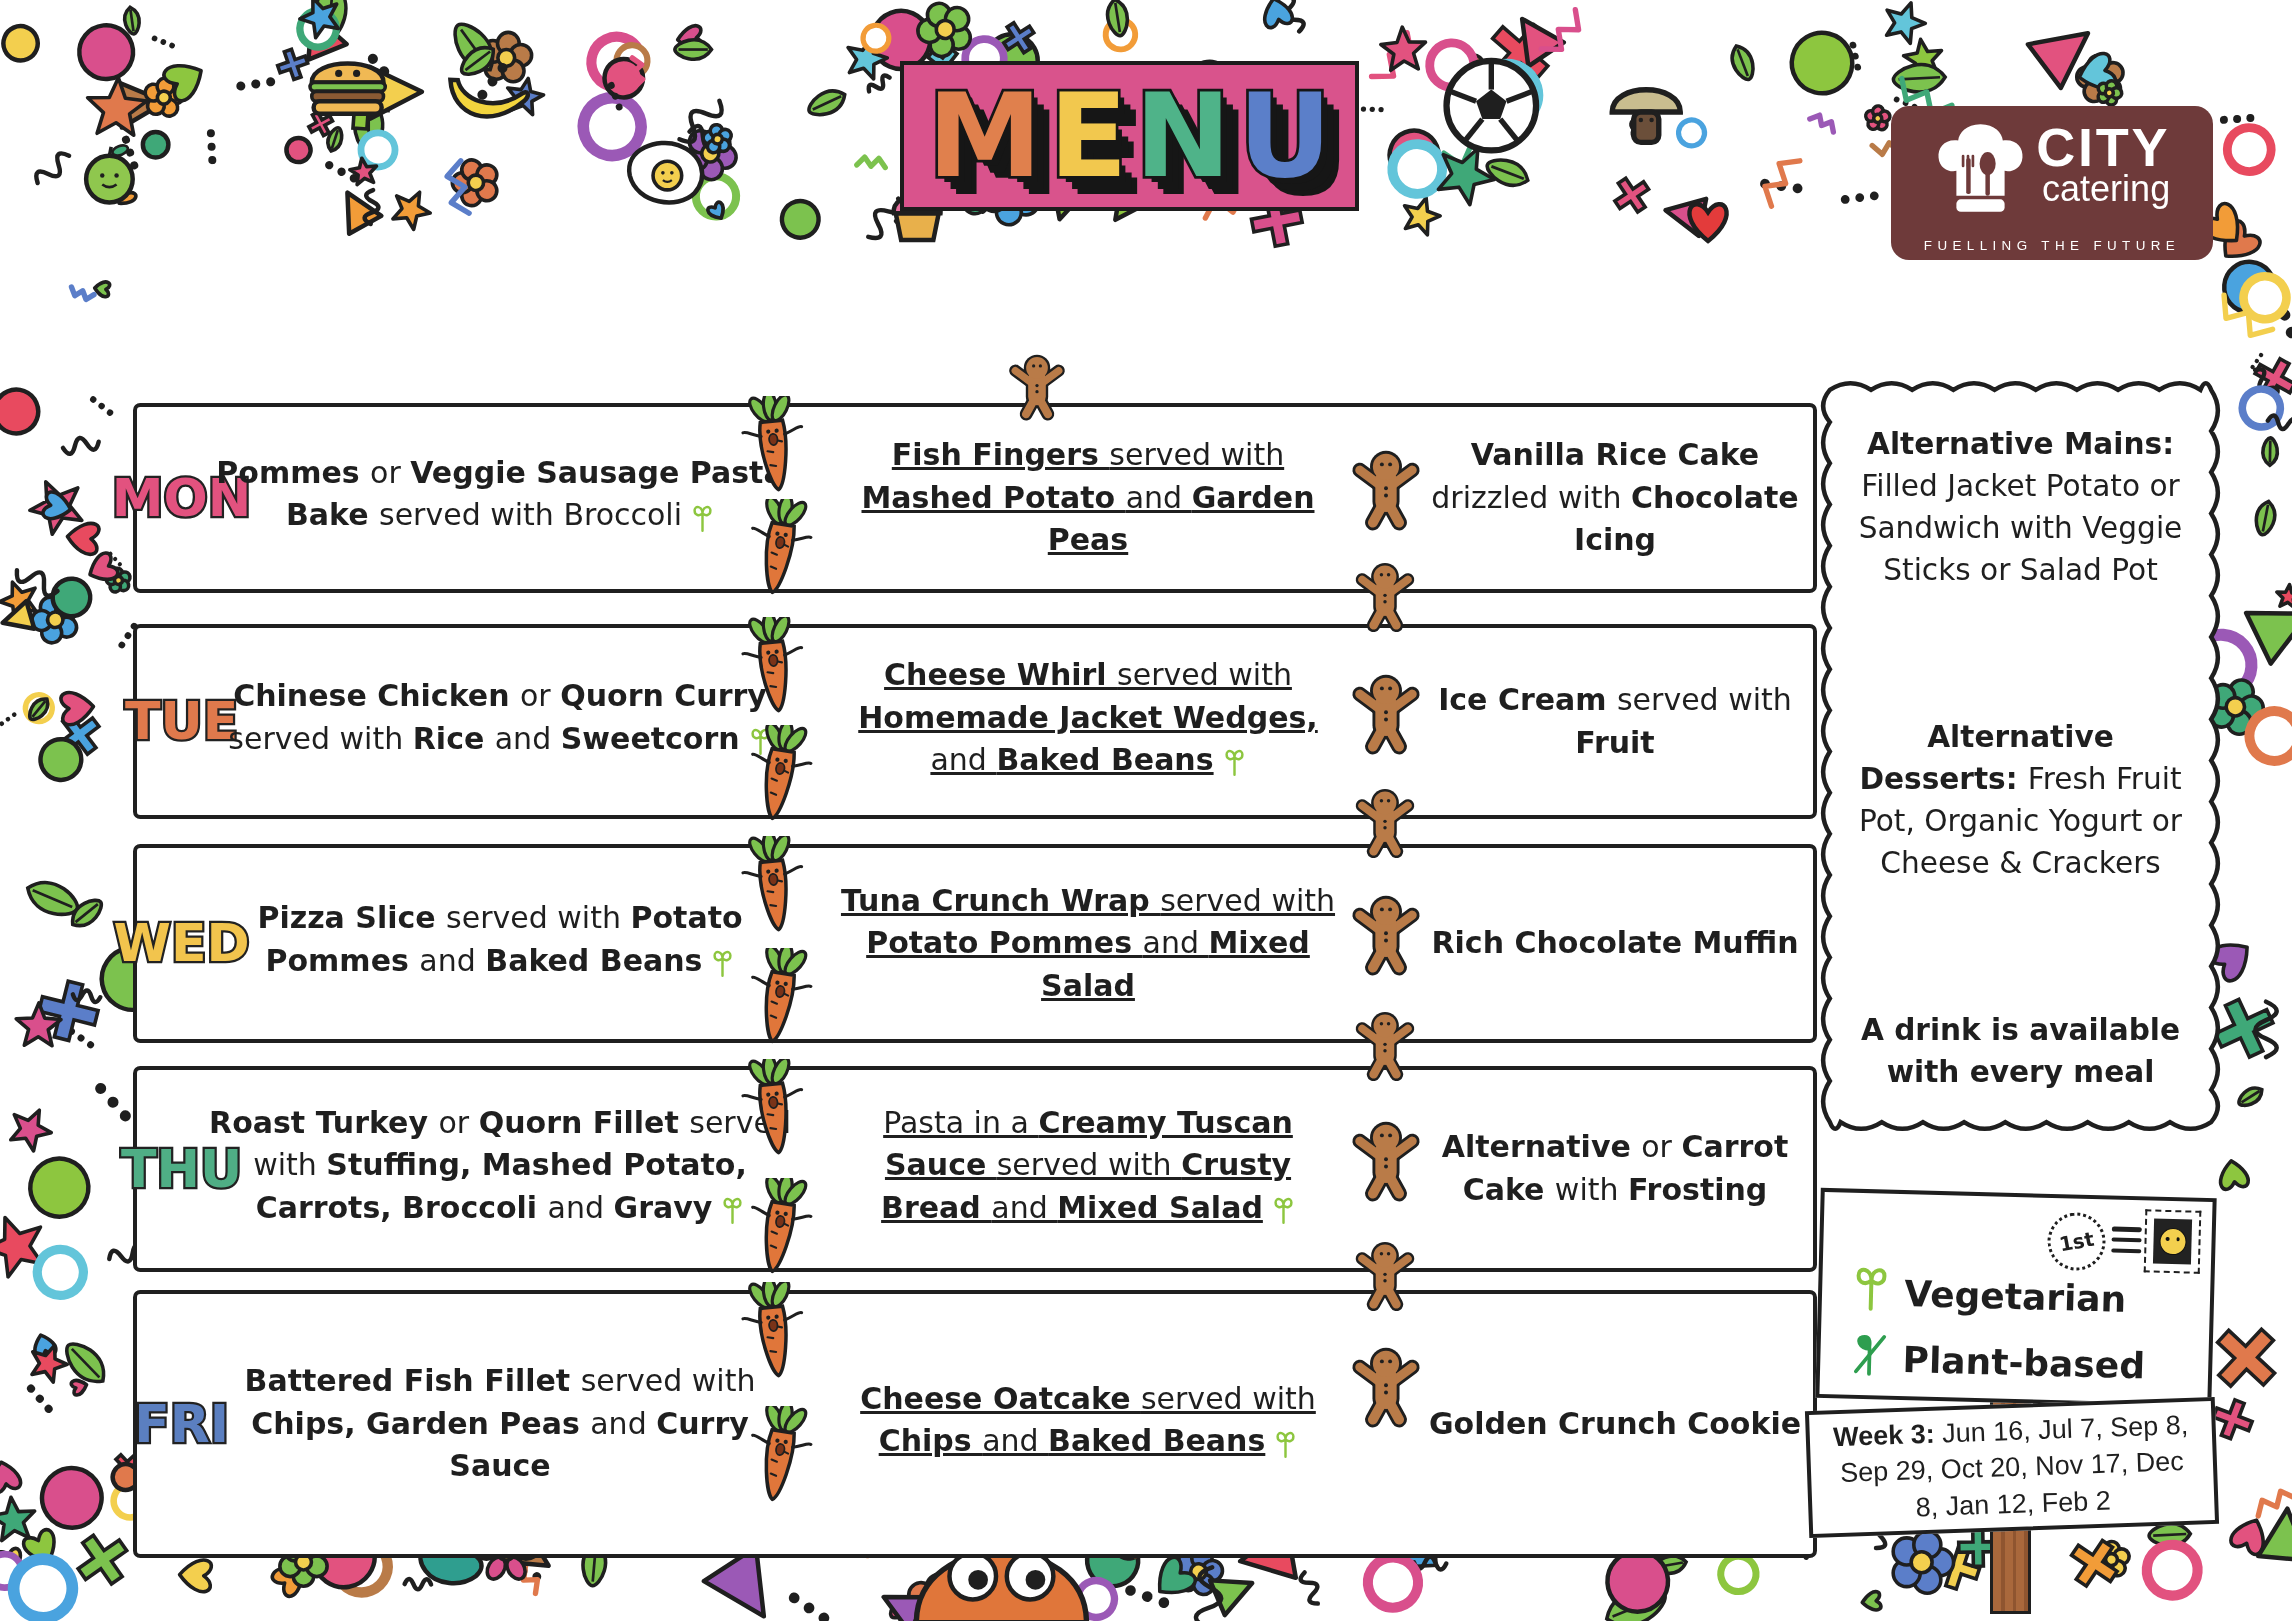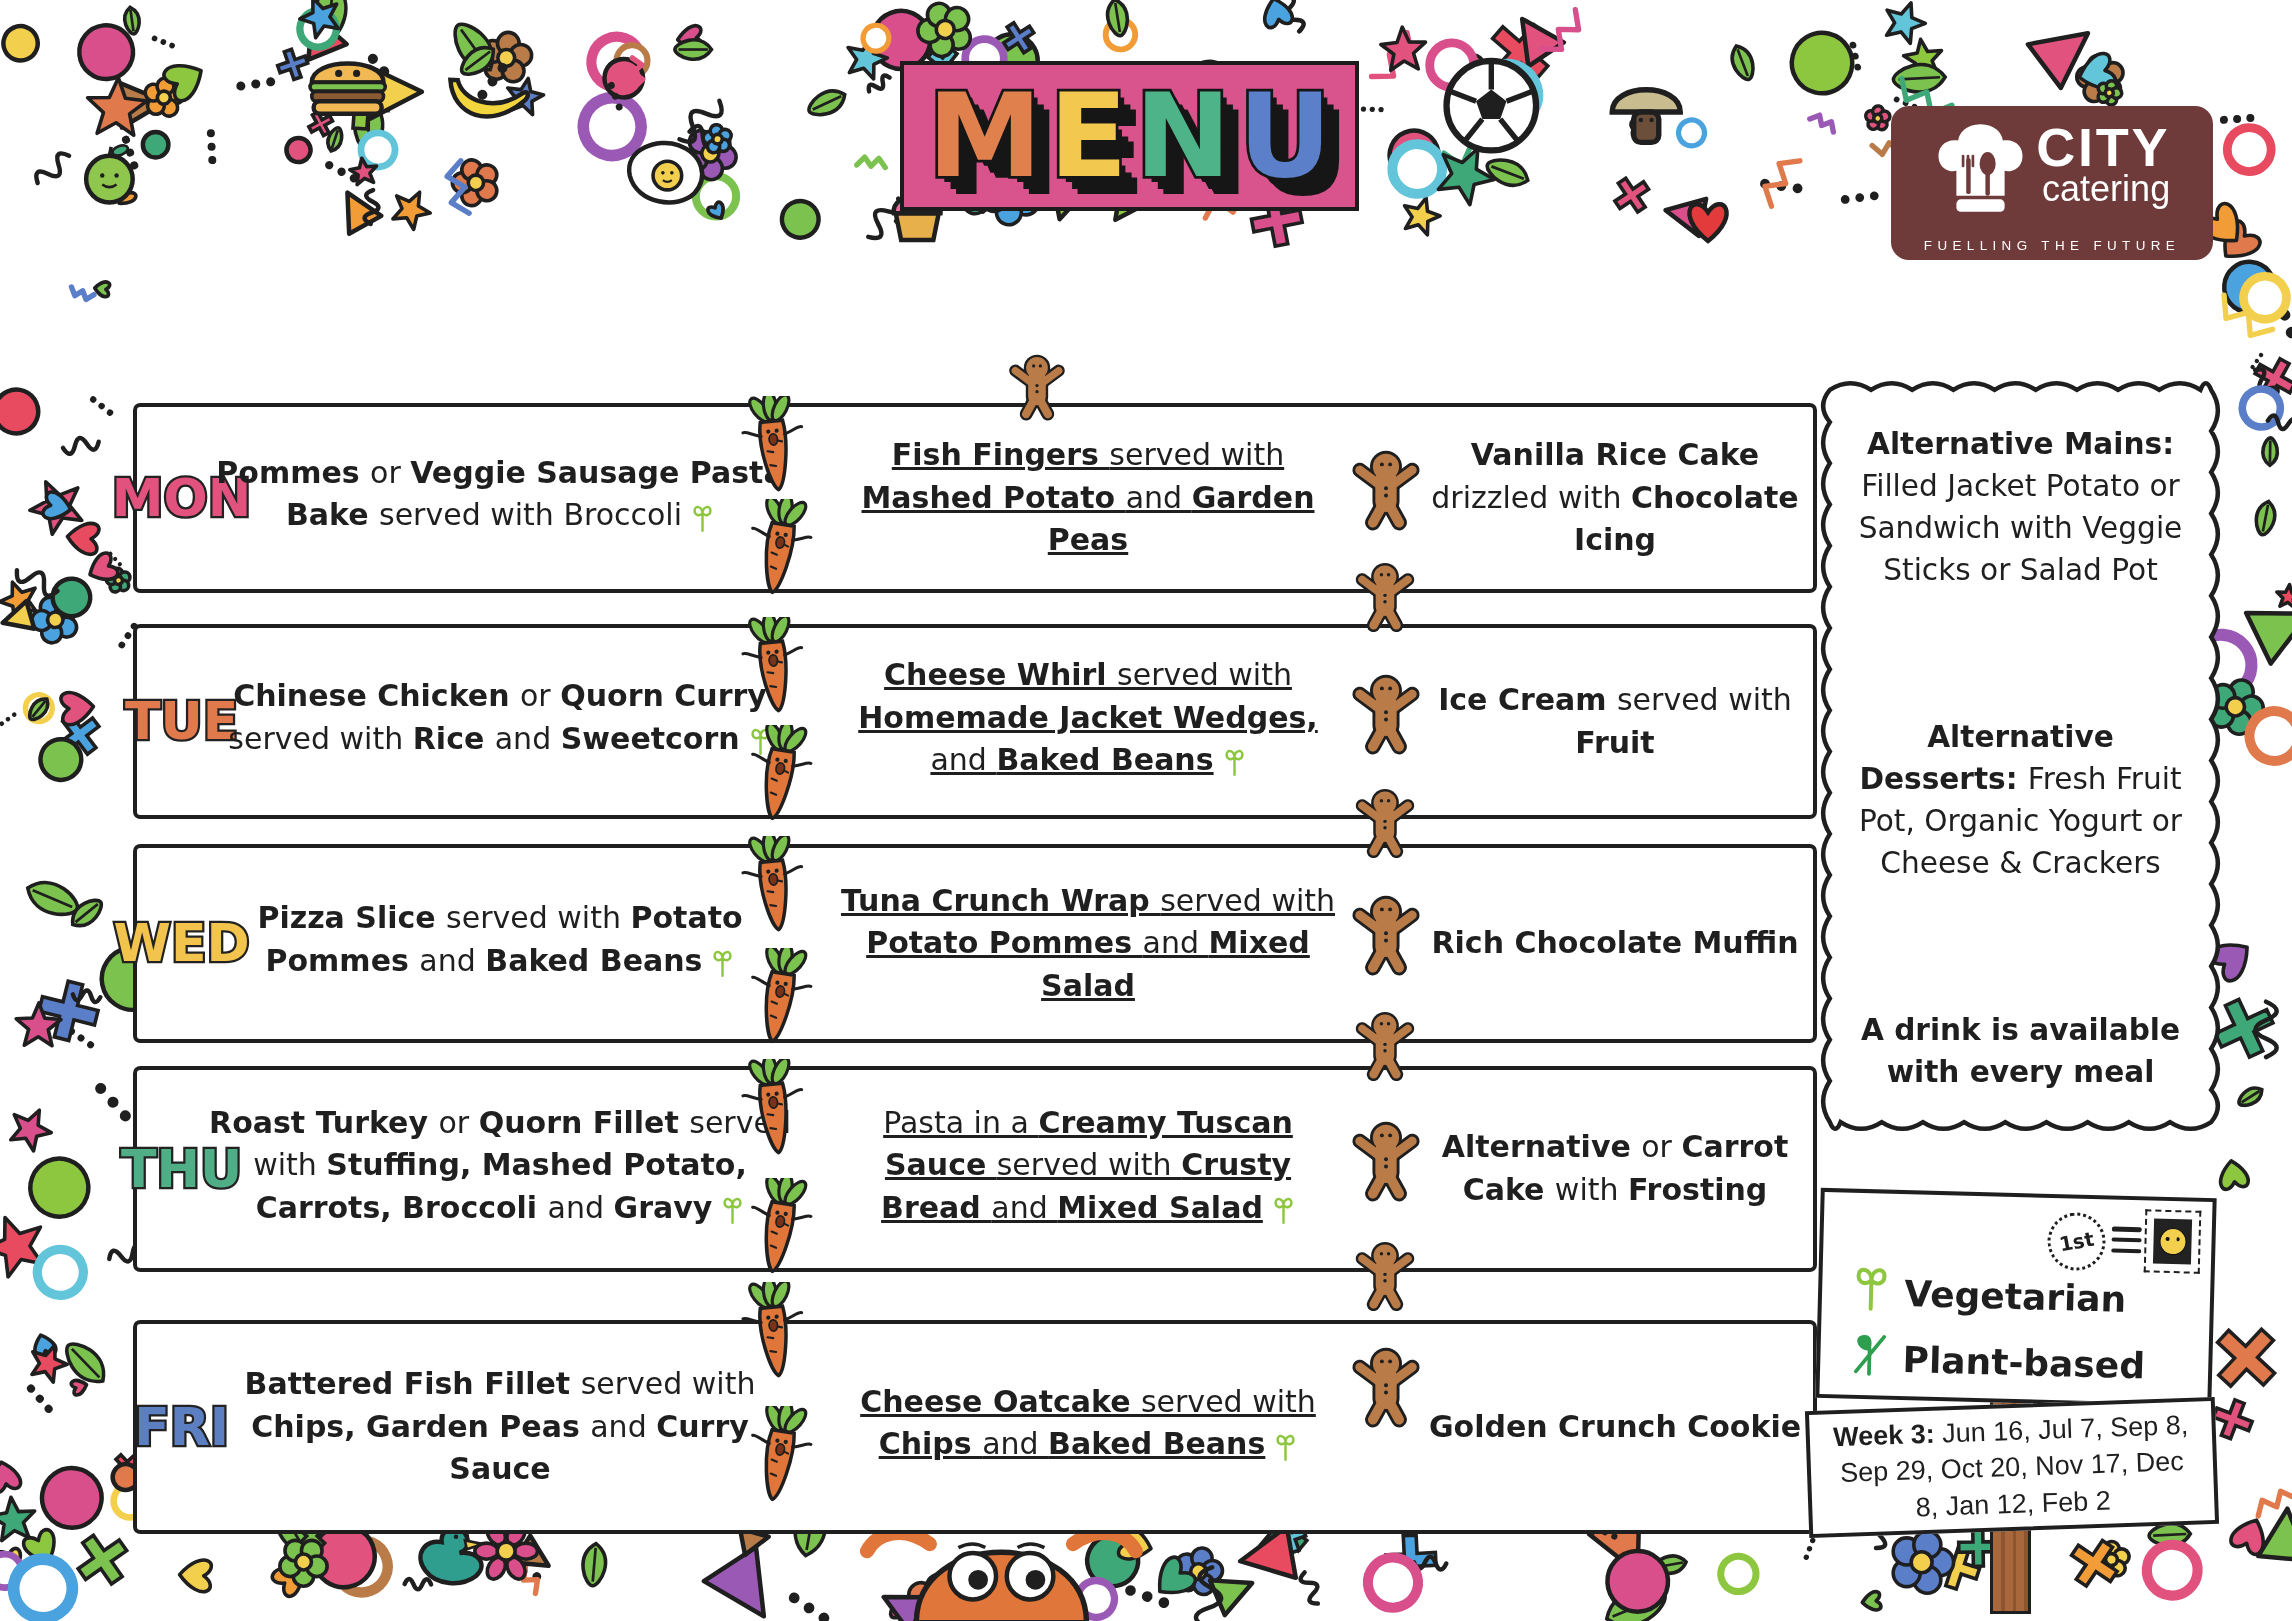--- a/index.html
+++ b/index.html
@@ -1289,21 +1289,21 @@
         </div>
         <div class="meal c2">
           <div class="meal-inner"><span style="font-weight: 400;">Pasta in a </span><span style="font-weight: 800;">Creamy Tuscan Sauce </span><span style="font-weight: 400;">served with </span><span style="font-weight: 800;">Crusty Bread </span><span style="font-weight: 400;">and </span><span style="font-weight: 800;">Mixed Salad</span><span class="veg-inline"><svg width="23" height="29" viewBox="0 0 32 40">
                 <path d="M16,37 L16,13 M16,13 C16,3 5,1 5,9 C5,16 12,17 16,13 M16,13 C16,3 27,1 27,9 C27,16 20,17 16,13" stroke="#8dc63f" stroke-width="3.4" fill="none" stroke-linecap="round"></path>
               </svg></span></div>
         </div>
         <div class="meal c3">
           <div class="meal-inner"><span style="font-weight: 800;">Alternative </span><span style="font-weight: 400;">or </span><span style="font-weight: 800;">Carrot Cake </span><span style="font-weight: 400;">with </span><span style="font-weight: 800;">Frosting</span></div>
         </div>
       </div>
-      <div class="row" style="top: 1290px; height: 214px; margin-top: 30px;">
+      <div class="row" style="top: 1290px; height: 268px;">
         <div class="day-label">
           <div class="day-letters" style="color: rgb(91, 127, 192);">FRI</div>
         </div>
         <div class="meal c1">
           <div class="meal-inner"><span style="font-weight: 800;">Battered Fish Fillet </span><span style="font-weight: 400;">served with </span><span style="font-weight: 800;">Chips, Garden Peas </span><span style="font-weight: 400;">and </span><span style="font-weight: 800;">Curry Sauce</span></div>
         </div>
         <div class="meal c3">
           <div class="meal-inner"><span style="font-weight: 800;">Golden Crunch Cookie</span></div>
         </div>
         <div class="meal c2">

